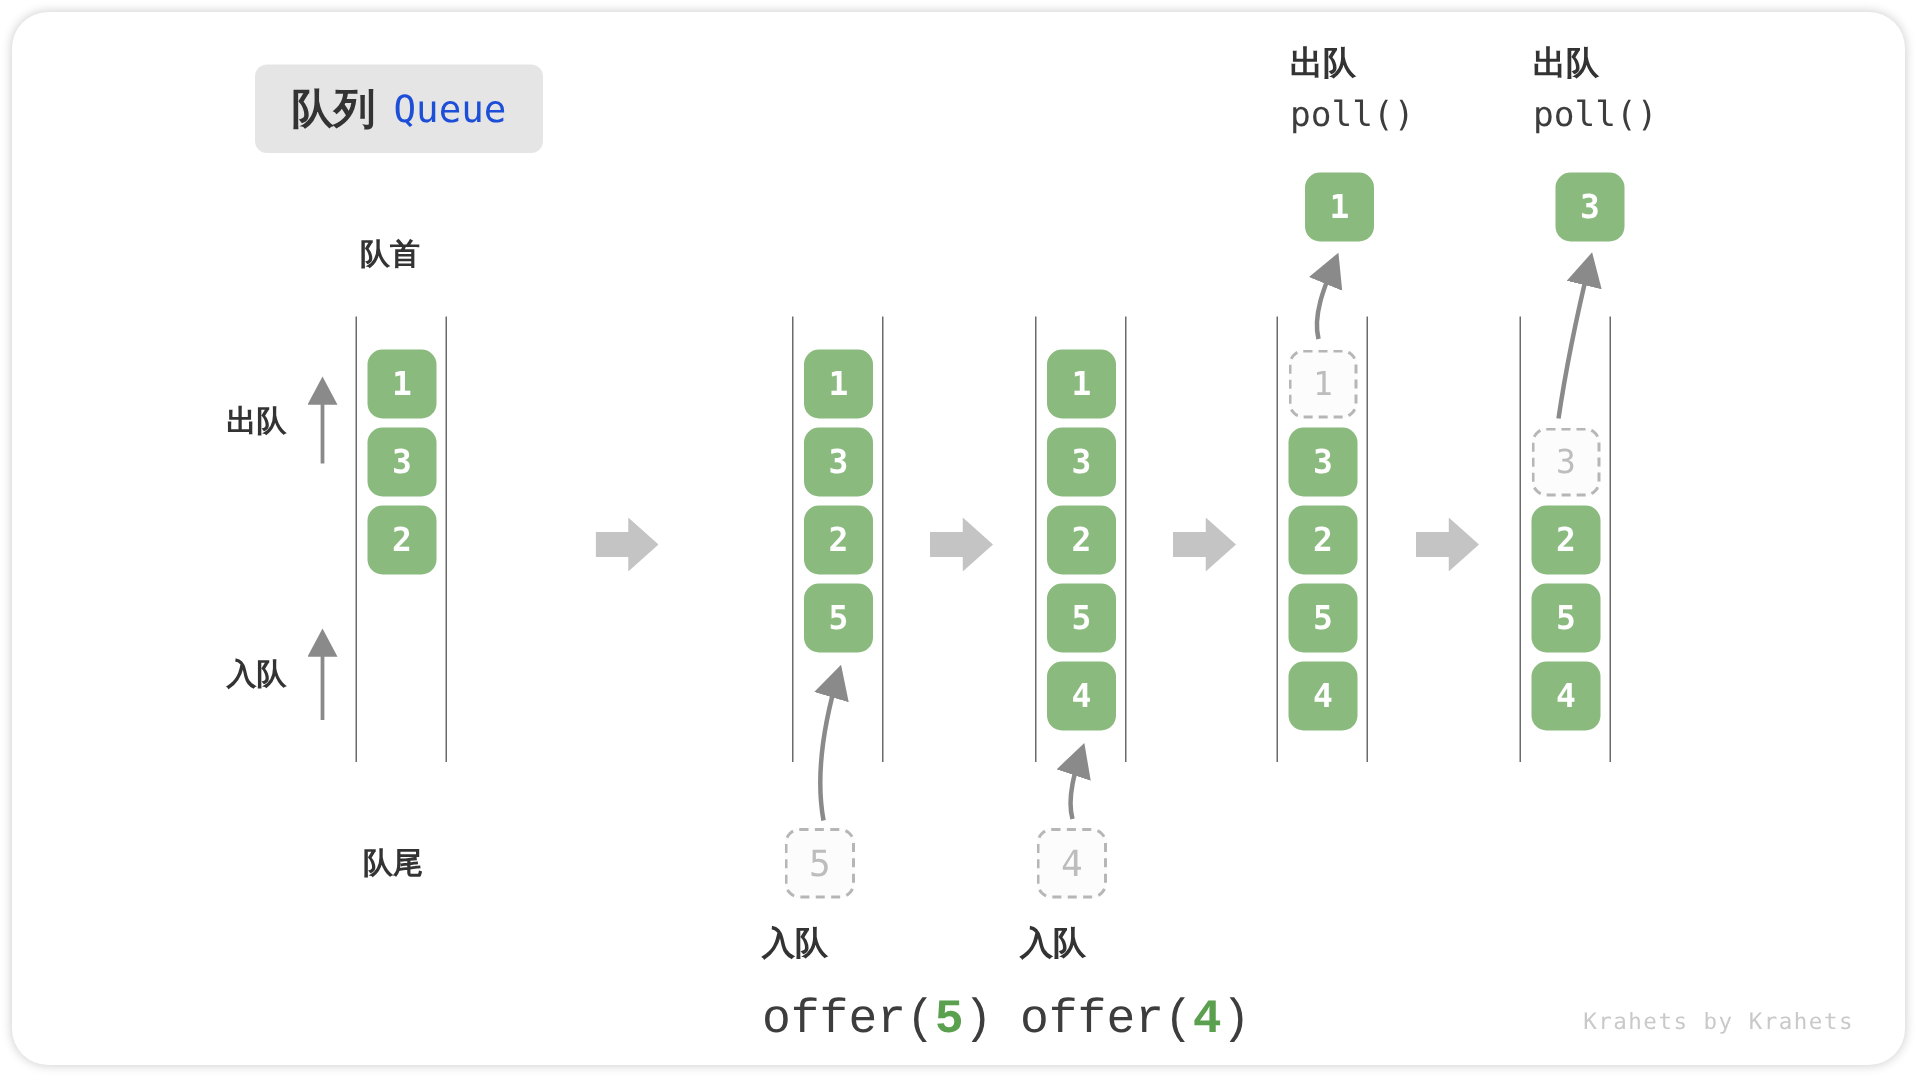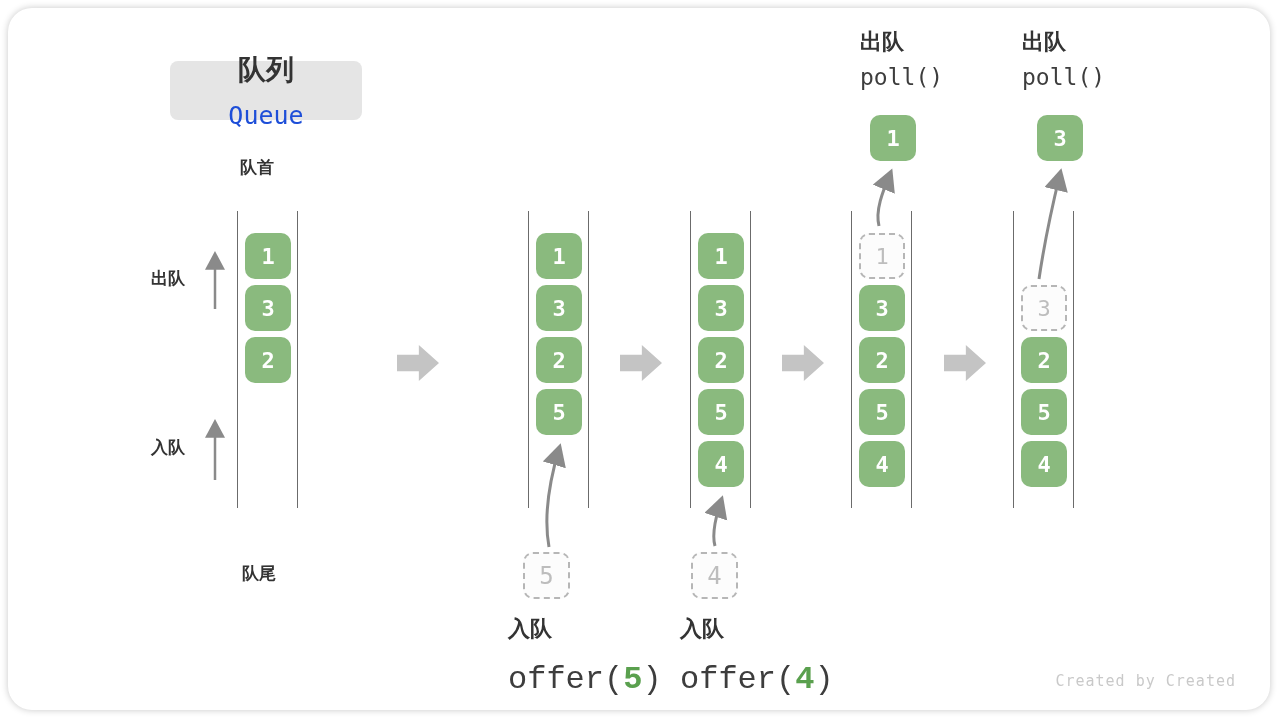--- a/index.html
+++ b/index.html
@@ -17,26 +17,26 @@
     --title-bg:#e5e5e5;
     --watermark:#c9c9c9;
     --channel-line:#6b6b6b;
   }
   html,body{margin:0;padding:0;background:#ffffff;width:1280px;height:720px;overflow:hidden;
     font-family:"Liberation Sans","DejaVu Sans",sans-serif;}
   .card{position:absolute;left:8px;top:8px;width:1262px;height:702px;background:#ffffff;
     border-radius:24px;box-shadow:0 0 7px rgba(0,0,0,0.22);}
   .abs{position:absolute;}
   
-  .title-box{position:absolute;left:162px;top:53px;width:192px;height:59px;background:var(--title-bg);
-    border-radius:8px;display:flex;align-items:center;justify-content:center;gap:12px;flex-direction:column;}
+  .title-box{position:absolute;left:162px;top:35px;width:192px;height:59px;background:var(--title-bg);
+    border-radius:8px;display:flex;align-items:center;justify-content:center;gap:12px;}
   .title-zh{font-size:28px;font-weight:700;color:#333333;}
   .title-en{font-family:"DejaVu Sans Mono","Liberation Mono",monospace;font-size:25px;color:#1d4ed8;}
   
-  .zh-label{position:absolute;font-size:17px;font-weight:700;color:var(--label-dark);white-space:nowrap;}
+  .zh-label{position:absolute;font-size:20px;font-weight:700;color:var(--label-dark);white-space:nowrap;}
   .front-label{left:232px;top:148px;}
   .rear-label{left:234px;top:554px;}
   .dequeue-side-label{left:143px;top:259px;}
   .enqueue-side-label{left:143px;top:428px;}
   
   .channel{position:absolute;top:203px;height:297px;width:59px;
     border-left:1.5px solid var(--channel-line);border-right:1.5px solid var(--channel-line);}
   .cell{position:absolute;width:46px;height:46px;border-radius:10px;box-sizing:border-box;
     display:flex;align-items:center;justify-content:center;
     font-family:"DejaVu Sans Mono","Liberation Mono",monospace;font-size:22px;font-weight:600;}
@@ -151,14 +151,14 @@
       </marker>
     </defs>
     <path d="M207,301 L207,248" stroke-width="2.5" marker-end="url(#ah)"></path>
     <path d="M207,472 L207,416" stroke-width="2.5" marker-end="url(#ah)"></path>
     <path d="M541,539 C535,506 543,468 551,441" stroke-width="3" marker-end="url(#ah)"></path>
     <path d="M707,538 C703,524 709,505 713,493" stroke-width="3" marker-end="url(#ah)"></path>
     <path d="M871,218 C867,202 875,183 882,166" stroke-width="3" marker-end="url(#ah)"></path>
     <path d="M1031,271 C1036,237 1044,199 1052,166" stroke-width="3" marker-end="url(#ah)"></path>
   </svg>
 
-  <div class="watermark">Created by Created</div>
+  <div class="watermark">Krahets by Krahets</div>
 </div>
 
 </body></html>

